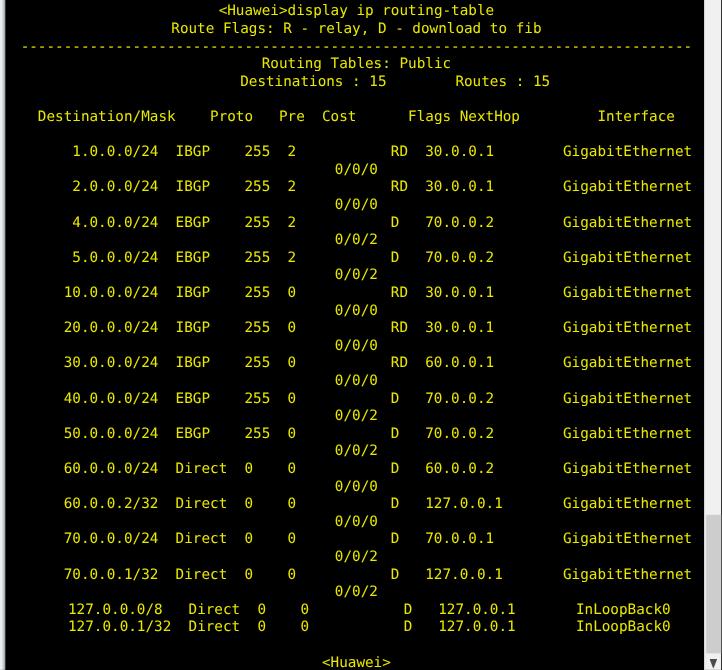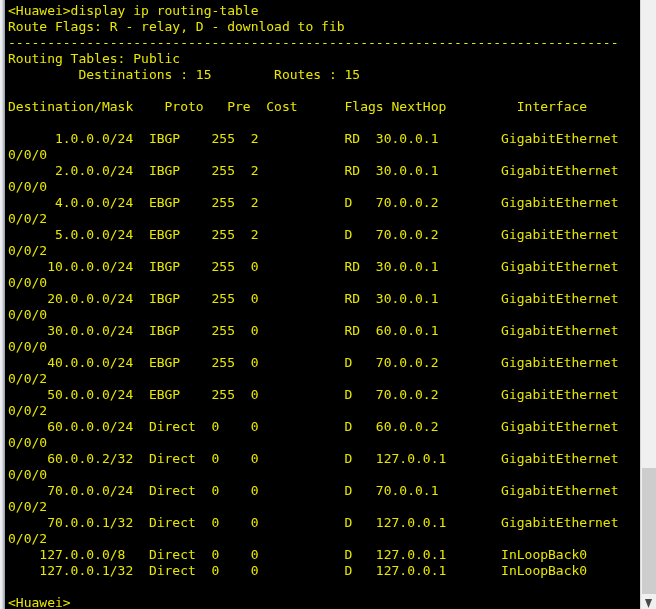--- a/index.html
+++ b/index.html
@@ -66,20 +66,21 @@
 
   
   .screen {
     position: absolute;
     left: 5px;
     top: 0;
     right: 16px;
     height: 609px;
     background: #be185d;
     overflow: hidden;
+    text-align: center;
   }
 
   pre.console-output {
     margin: 0;
     padding: 3px 0 0 3px;
     color: #e8e800;
     background: #000000;
     font-family: "DejaVu Sans Mono", "Liberation Mono", monospace;
     font-size: 13px;
     line-height: 16px;

